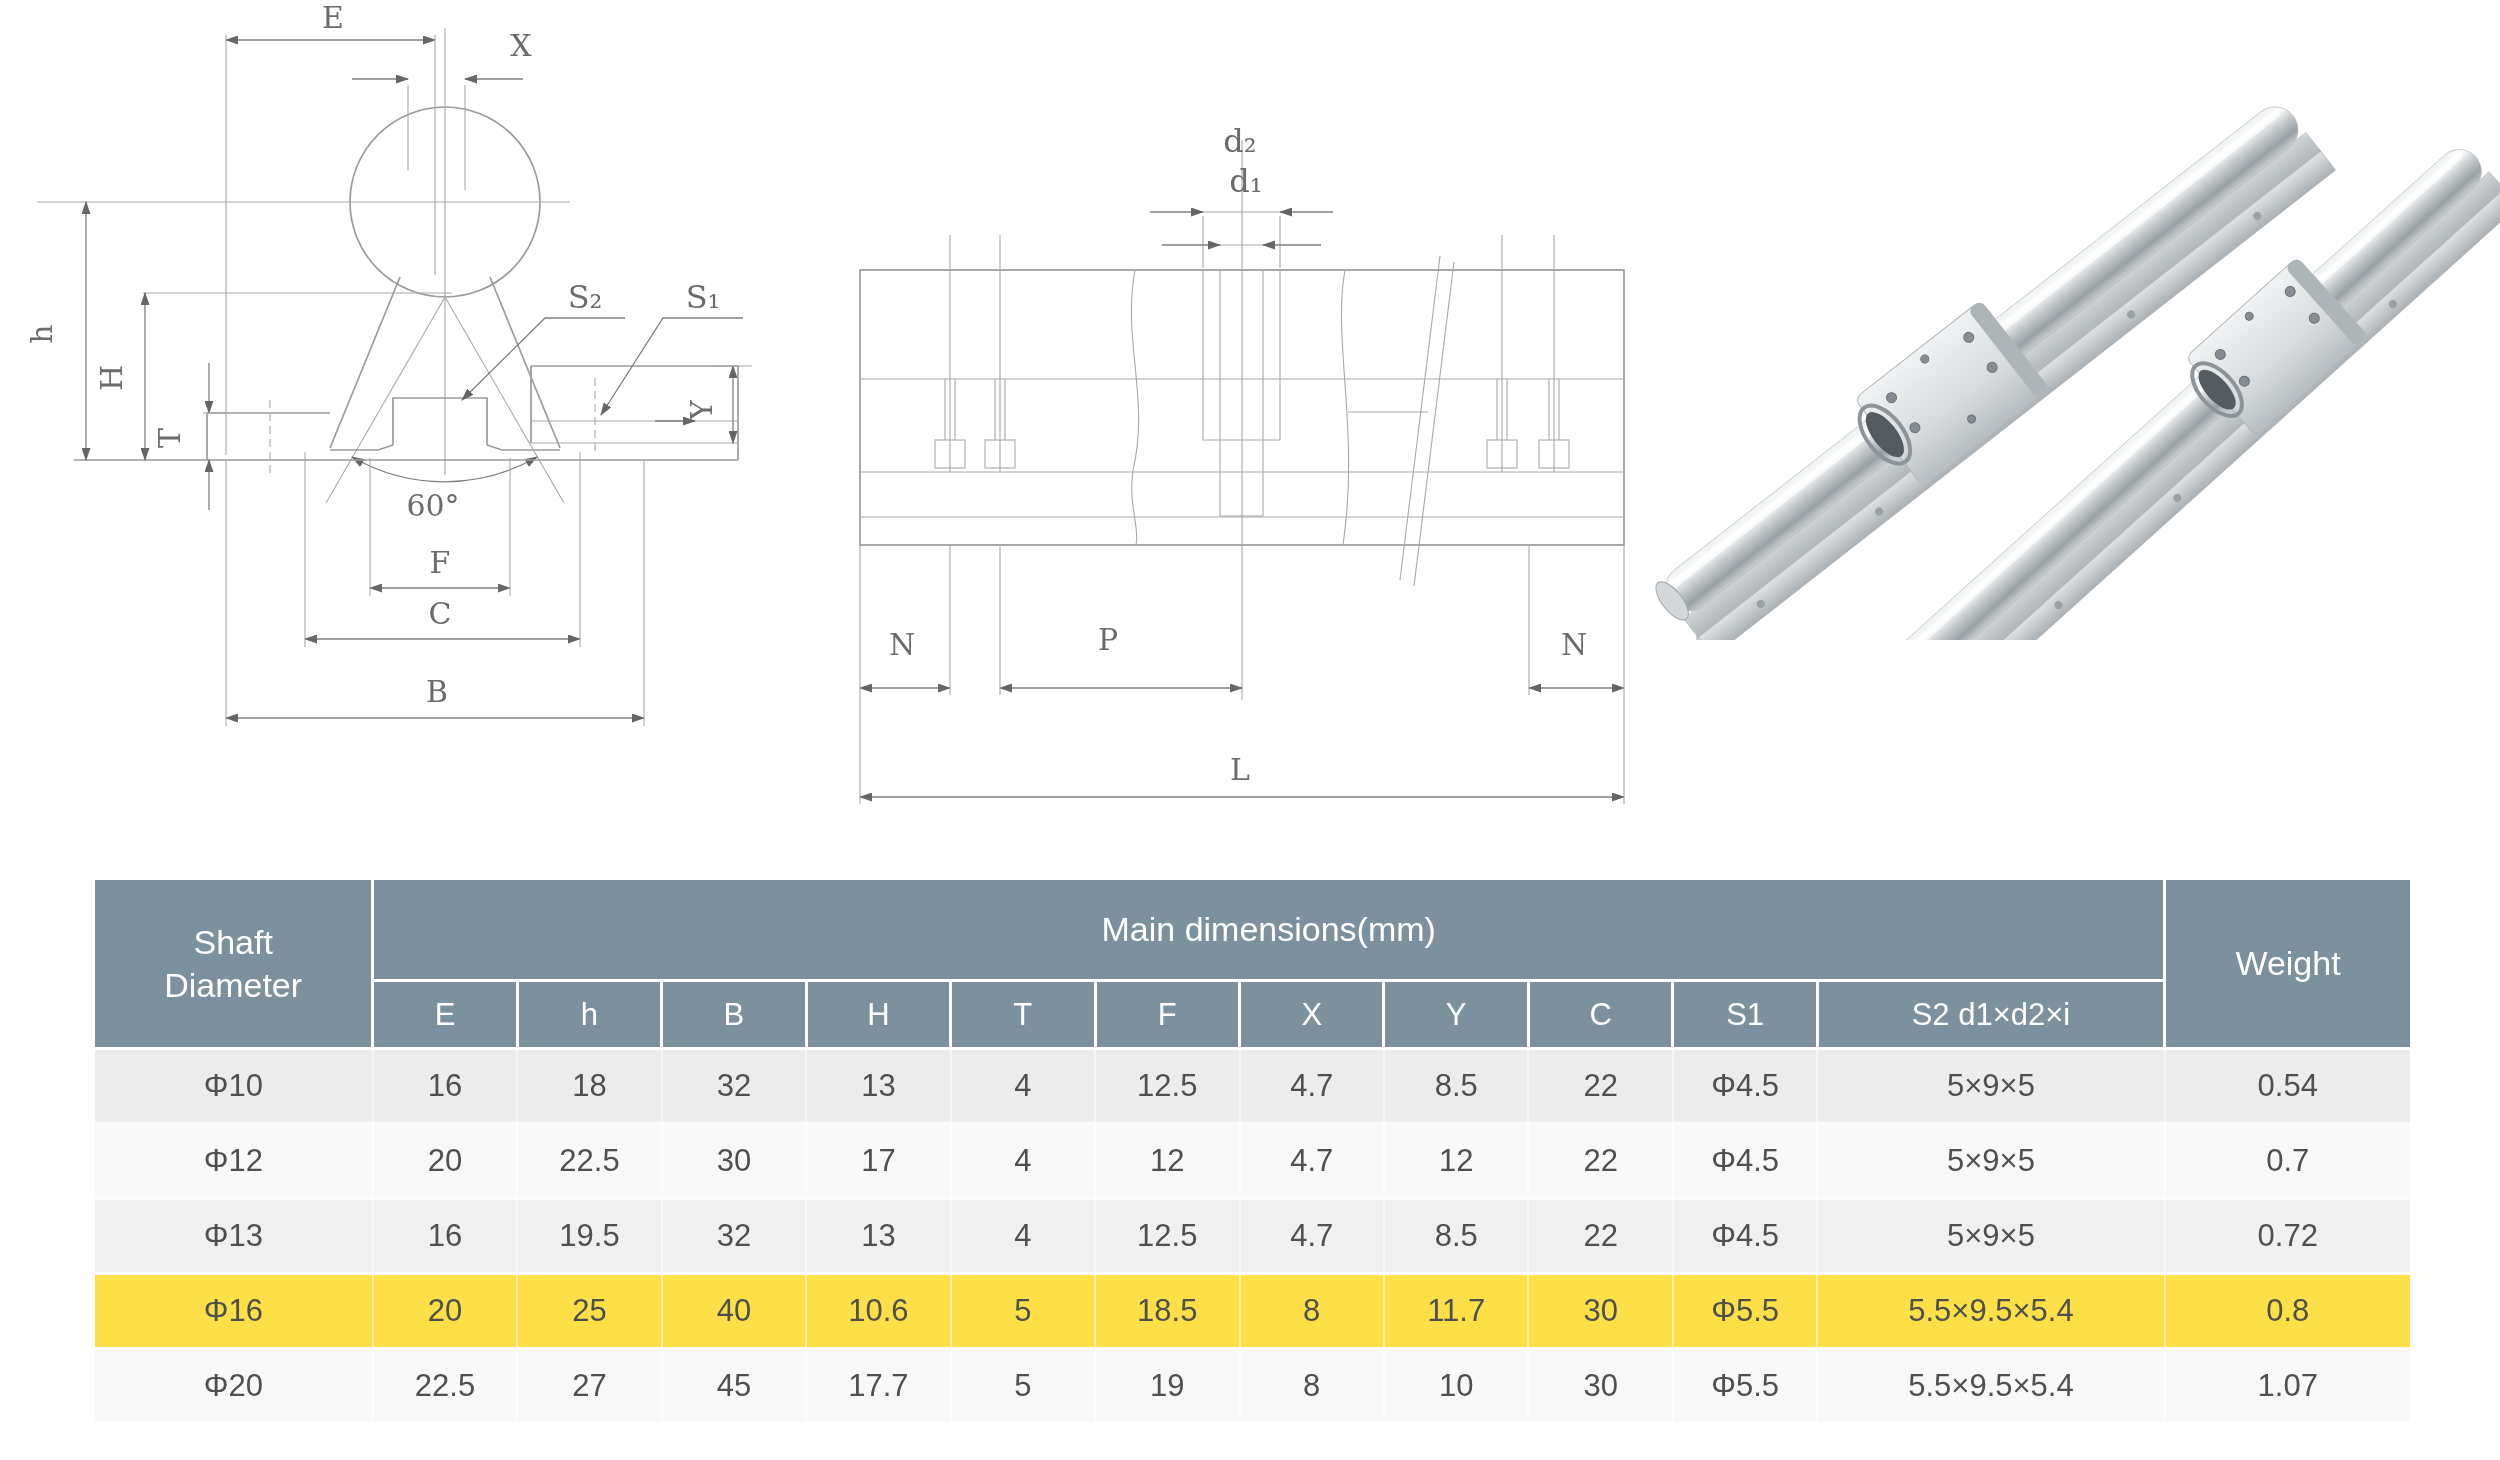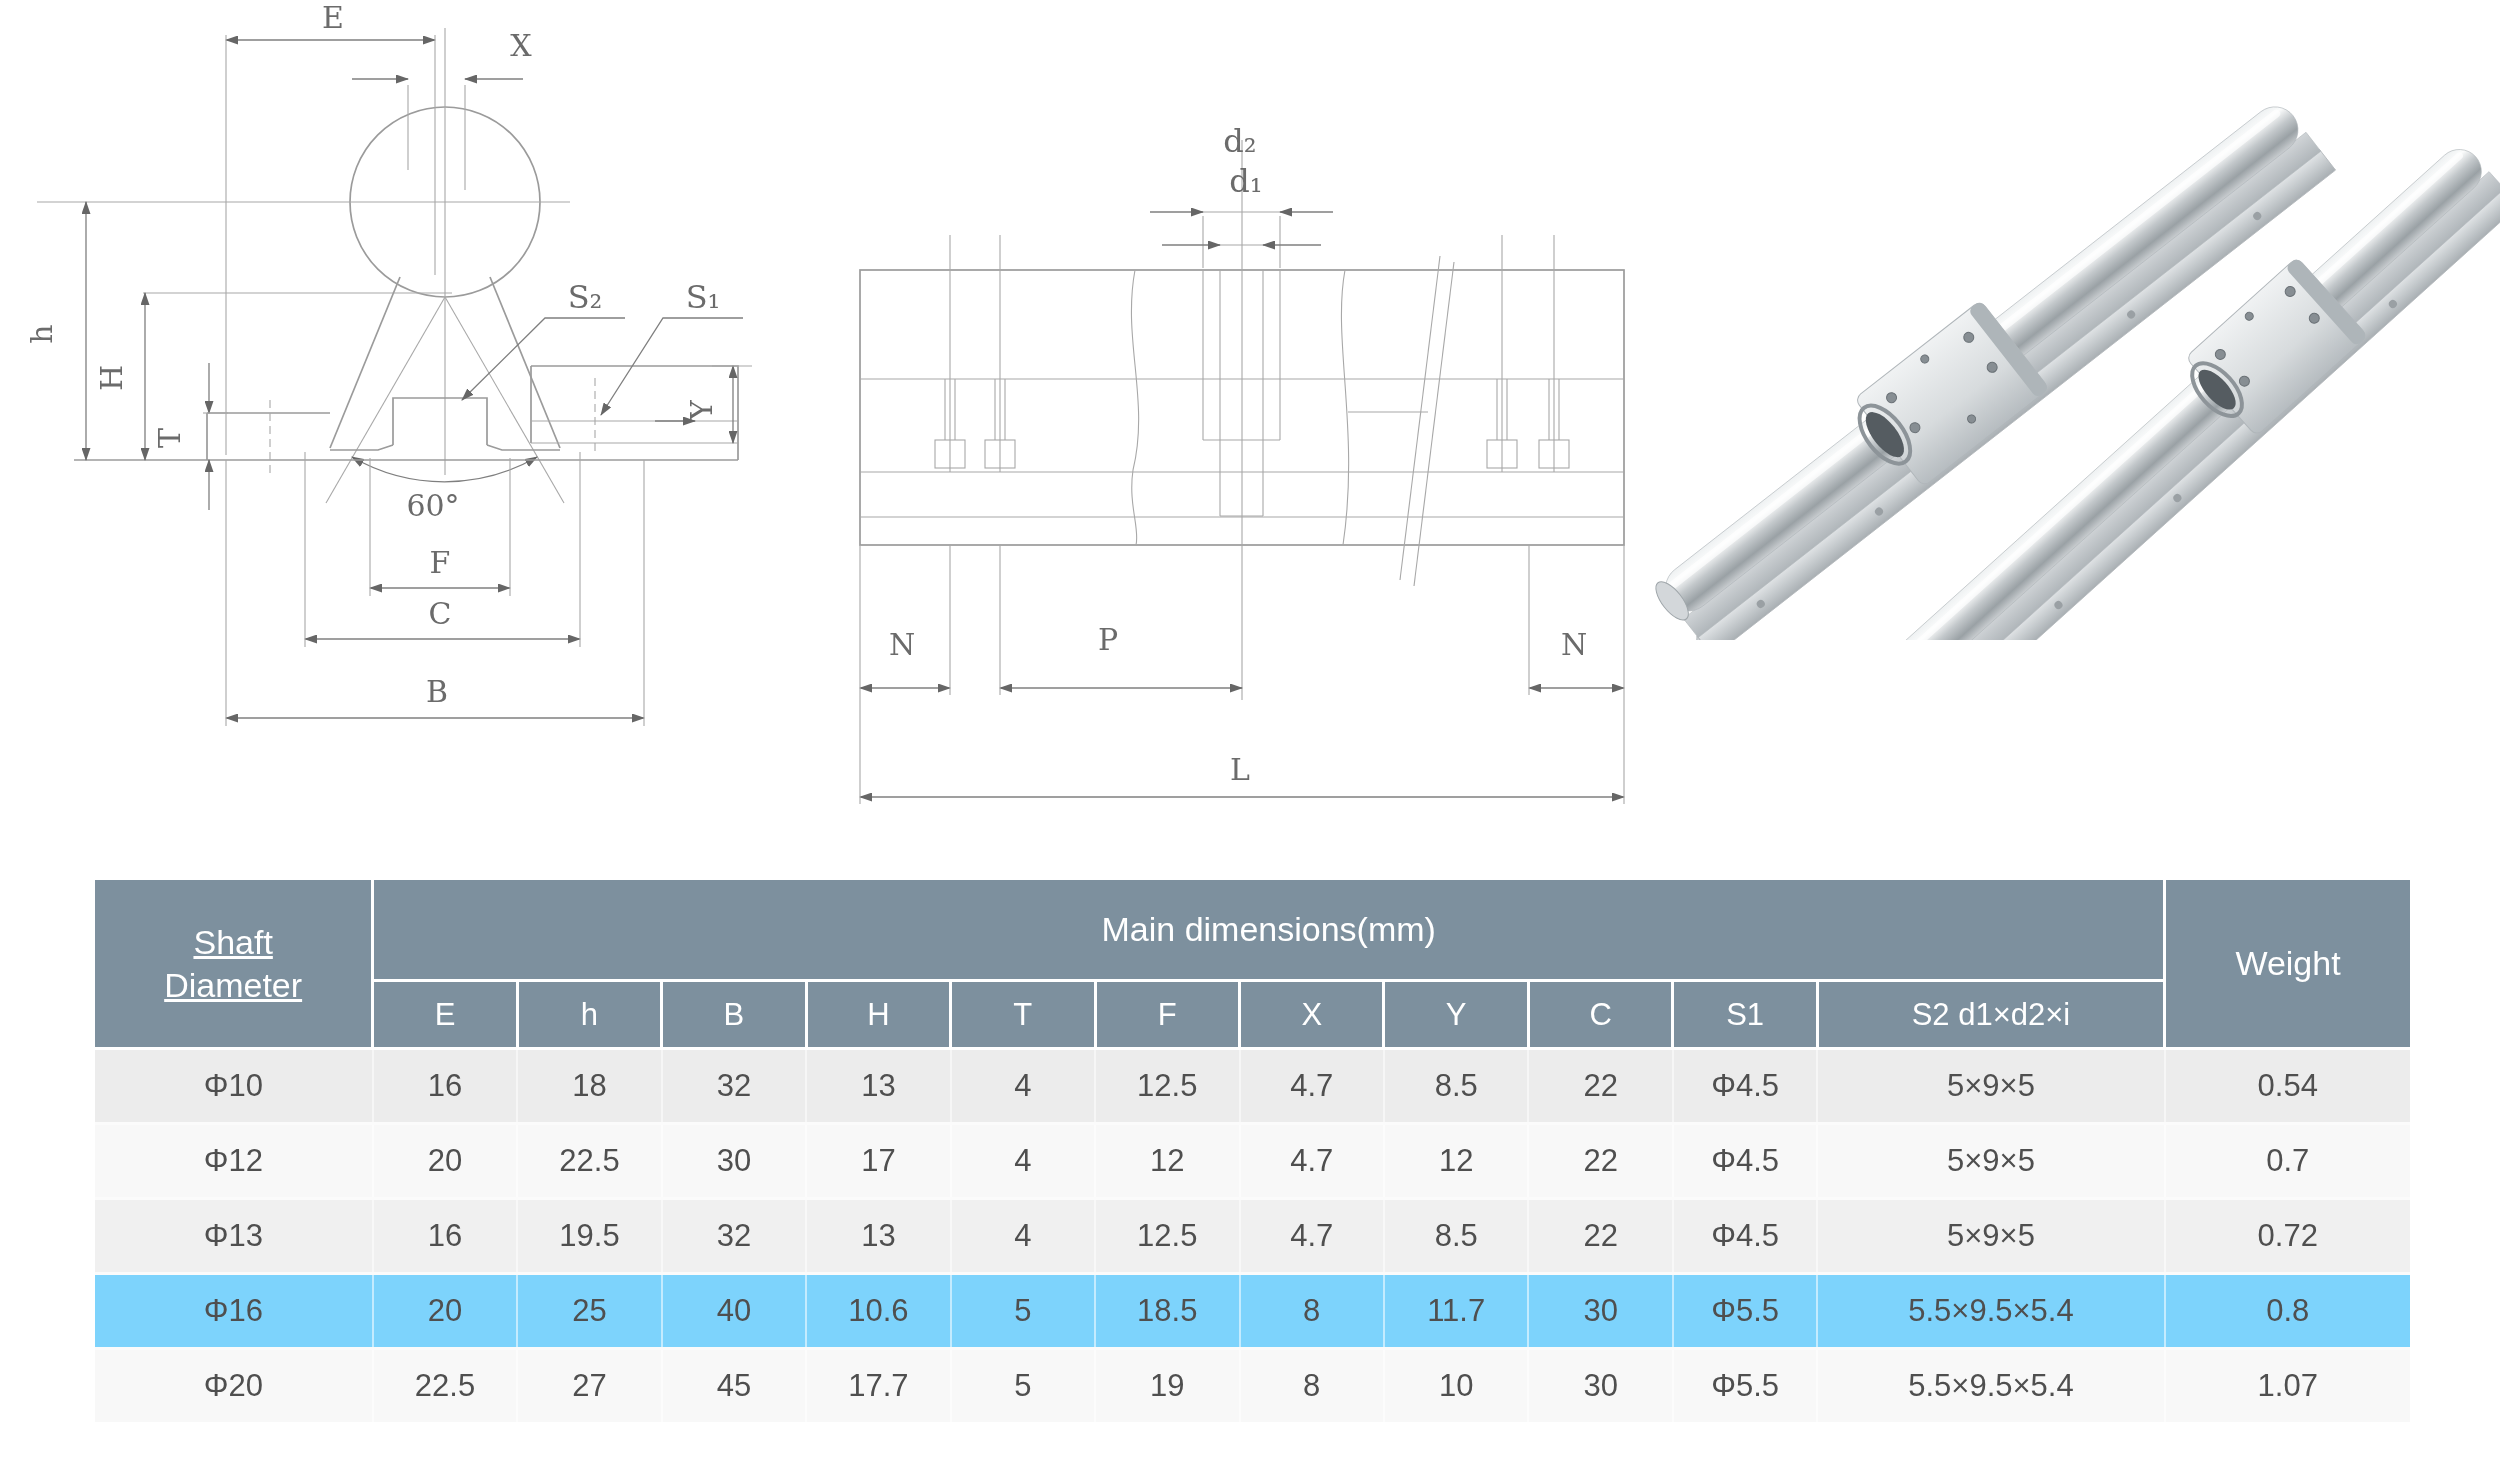--- a/index.html
+++ b/index.html
@@ -18,30 +18,30 @@
   .lbl{fill:#6b6b6b;font-family:"DejaVu Serif",serif;font-size:30px;}
   .lbls{fill:#6b6b6b;font-family:"DejaVu Serif",serif;font-size:32px;}
 
   
   .spec{position:absolute;left:95px;top:880px;width:2315px;border-collapse:collapse;
         table-layout:fixed;border:hidden;}
   .spec th{background:var(--header-bg,#7d909e);color:var(--header-text,#ffffff);
            font-weight:normal;border:3px solid #ffffff;}
   .spec thead tr.r1 th{font-size:34px;height:97px;}
   .spec thead tr.r2 th{font-size:31px;height:63px;}
-  .spec th.shaft{font-size:31px;line-height:1.25;padding:0 34px;text-decoration:underline;}
+  .spec th.shaft{font-size:31px;line-height:1.25;padding:0 34px;}
   .spec th.wt{font-size:31px;}
   .spec tbody td{font-size:31px;color:var(--body-text,#4f4f4f);text-align:center;height:70px;
                  border-left:2px solid rgba(255,255,255,.55);
                  border-right:2px solid rgba(255,255,255,.55);
                  border-top:3px solid #fbfbfb;}
   .spec tbody tr:nth-child(1){background:#ececec;}
   .spec tbody tr:nth-child(2){background:#f8f8f8;}
   .spec tbody tr:nth-child(3){background:#f0f0f0;}
-  .spec tbody tr:nth-child(4){background:#7dd3fc;}
+  .spec tbody tr:nth-child(4){background:#fde047;}
   .spec tbody tr:nth-child(5){background:#f8f8f8;}
 </style>
 </head>
 <body>
 
 <div class="canvas">
 
   <svg class="draw-left" width="760" height="740" viewBox="0 0 760 740">
     <defs>
       <marker id="ahL" markerUnits="userSpaceOnUse" markerWidth="13" markerHeight="9" refX="12" refY="4.5" orient="auto-start-reverse">

